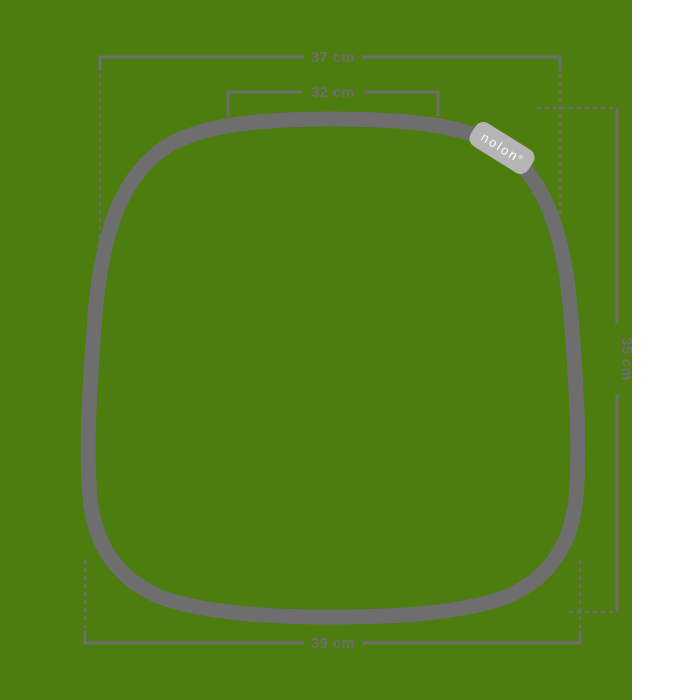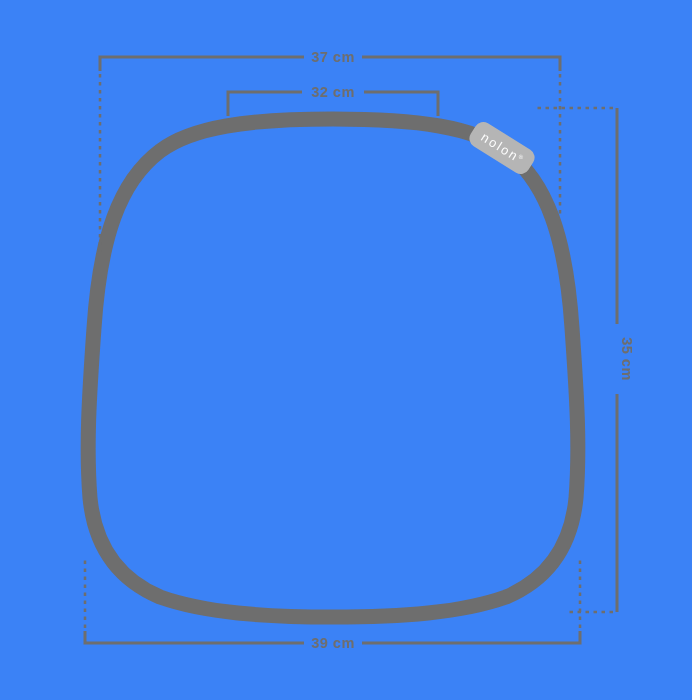--- a/index.html
+++ b/index.html
@@ -6,23 +6,23 @@
     margin: 0;
     padding: 0;
     background: #ffffff;
     width: 700px;
     height: 700px;
     overflow: hidden;
     font-family: "Liberation Sans", sans-serif;
   }
   .stage {
     position: relative;
-    width: 692px;
+    width: 632px;
     height: 700px;
-    background: #3b82f6;
+    background: #4d7c0f;
   }
   svg { display: block; }
   .seat-outline {
     fill: none;
     stroke: #6e6e6e;
     stroke-width: 15;
     stroke-linejoin: round;
   }
   .dim-line {
     fill: none;

